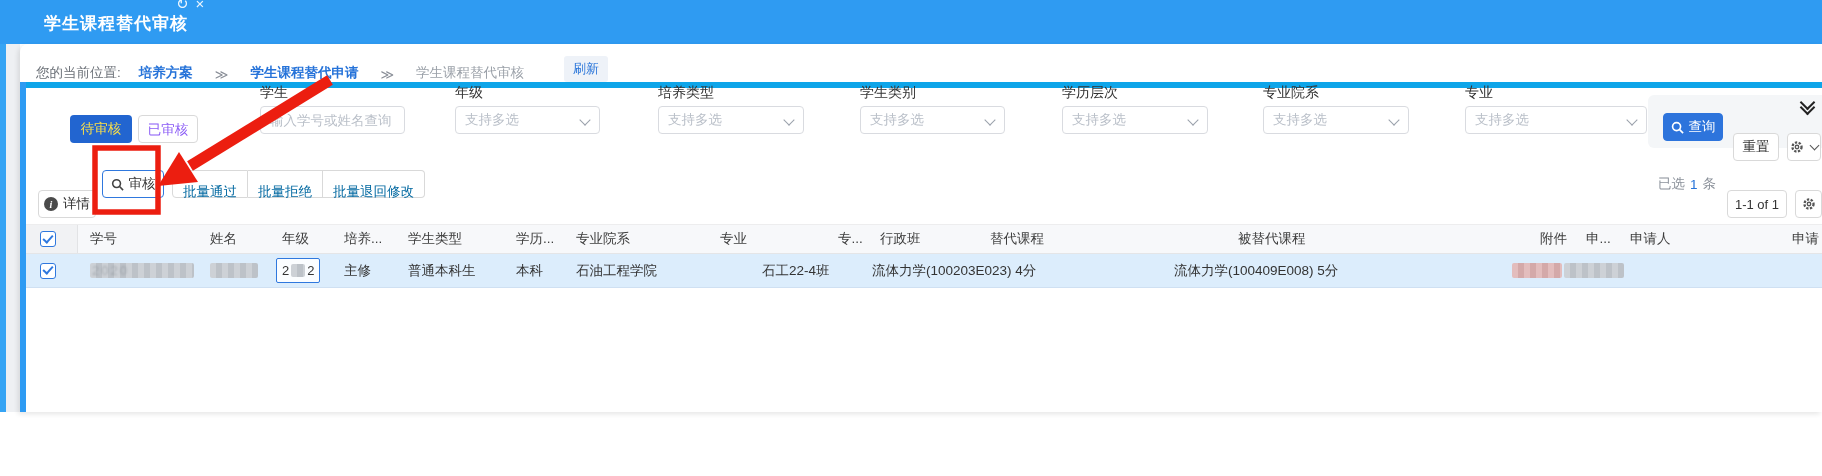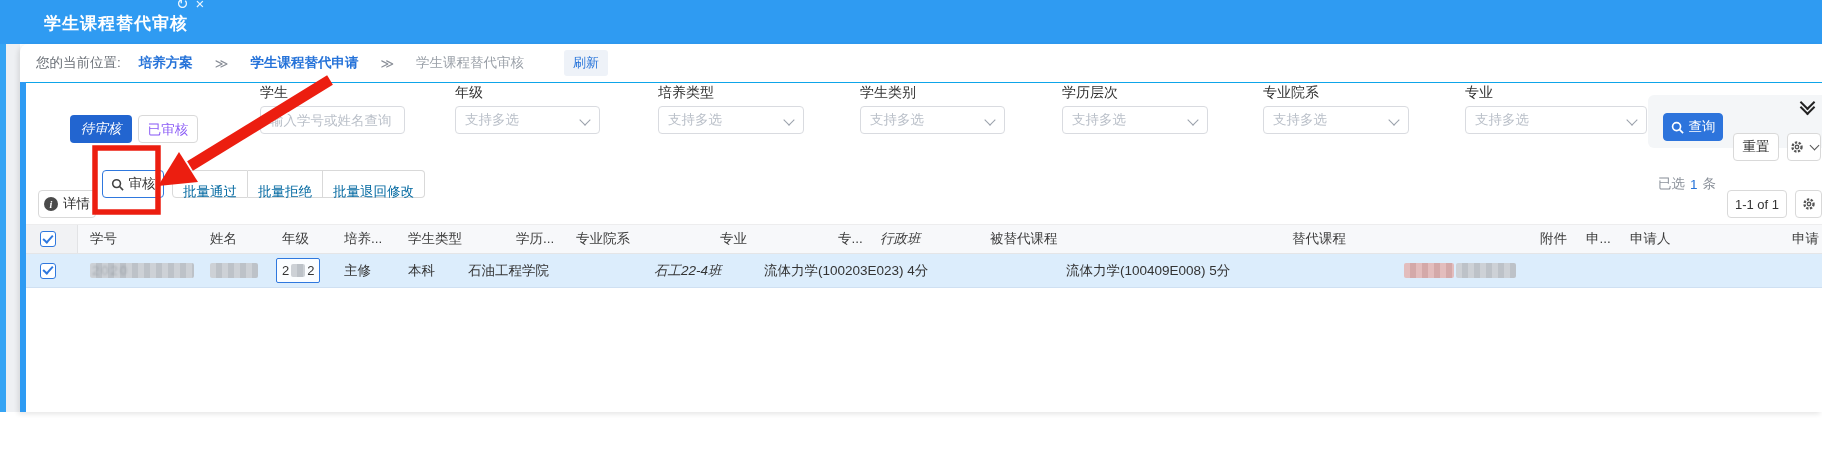--- a/index.html
+++ b/index.html
@@ -8,31 +8,31 @@
   
   .topbar{position:absolute;left:0;top:0;width:1822px;height:44px;background:#2f9bf2;}
   .win-title{position:absolute;left:44px;top:12px;font-size:17px;font-weight:bold;color:#fff;letter-spacing:1px;}
   .win-icons{position:absolute;left:176px;top:-5px;color:rgba(255,255,255,.9);font-size:15px;display:flex;gap:7px;}
   
   .edge-strip{position:absolute;left:0;top:44px;width:6px;height:368px;background:#36a4f4;}
   .edge-gap{position:absolute;left:6px;top:44px;width:14px;height:368px;background:#eef0f3;}
   
   .panel{position:absolute;left:20px;top:44px;right:0;height:368px;background:#fff;
          border-radius:8px 0 0 0;box-shadow:-2px 2px 5px rgba(0,0,0,.10);}
-  .breadcrumb{height:38px;border-bottom:1px solid #0ea5e9;display:flex;align-items:center;padding-left:16px;font-size:13.5px;}
+  .breadcrumb{height:38px;border-bottom:6px solid #0ea5e9;display:flex;align-items:flex-end;padding-left:16px;font-size:13.5px;}
   .bc-prefix{color:#6b7077;}
   .bc-link{color:#2673d9;font-weight:bold;cursor:pointer;}
   .bc-sep{color:#8a8f98;margin:0 22px;font-size:13px;}
   .bc-current{color:#9aa0a8;}
   .bc-refresh{margin-left:40px;background:#eef2f8;color:#2673d9;border-radius:3px;padding:4px 9px;font-size:13px;cursor:pointer;}
   .content{position:absolute;left:6px;top:38px;right:0;bottom:0;}
   .blue-edge{position:absolute;left:-6px;top:0;width:6px;height:330px;background:#2e9bf3;}
   
   .tab{position:absolute;top:33px;height:28px;line-height:28px;text-align:center;font-size:13.5px;border-radius:4px;box-sizing:border-box;cursor:pointer;}
-  .tab.active{background:#2265d0;color:#ffffff;font-style:italic;}
+  .tab.active{background:#2265d0;color:#fde047;}
   .tab.inactive{background:#fff;color:#8b5cf6;border:1px solid #d9d9d9;}
   .field{position:absolute;top:2px;margin-left:18px;}
   .field .flabel{font-size:14px;color:#333;height:22px;}
   .fctrl{position:relative;height:28px;border:1px solid #d9dbe0;border-radius:4px;background:#fff;box-sizing:border-box;
          display:flex;align-items:center;padding:0 9px;font-size:13.5px;color:#b9bfc8;overflow:hidden;white-space:nowrap;}
   input.fctrl{outline:none;}
   input.fctrl::placeholder{color:#b9bfc8;}
   .chev{position:absolute;right:10px;top:9px;width:7px;height:7px;border-right:1.6px solid #9aa1ab;border-bottom:1.6px solid #9aa1ab;transform:rotate(45deg);}
   .right-panel{position:absolute;left:1622px;top:13px;width:174px;height:53px;background:#f4f6f8;border-radius:6px 0 0 6px;}
   .dbl-chev{position:absolute;left:1774px;top:15px;width:14px;cursor:pointer;}
@@ -52,21 +52,21 @@
   .sel-info b{color:#2673d9;font-weight:normal;margin:0 5px;}
   .gear-chev{width:6px;height:6px;border-right:1.5px solid #555;border-bottom:1.5px solid #555;transform:rotate(45deg);margin-left:2px;margin-top:-3px;}
   
   .thead{position:absolute;left:0;top:142px;width:1796px;height:30px;background:#f7f8fa;border-top:1px solid #ededee;border-bottom:1px solid #e4e5e7;display:flex;box-sizing:border-box;}
   .th{font-size:13.5px;color:#3d3d3d;display:flex;align-items:center;padding-left:12px;box-sizing:border-box;overflow:hidden;white-space:nowrap;flex-shrink:0;}
   .trow{position:absolute;left:0;top:172px;width:1796px;height:34px;background:#dcedfc;border-bottom:1px solid #cfe0f2;display:flex;box-sizing:border-box;}
   .td{font-size:13.5px;color:#333;display:flex;align-items:center;padding-left:12px;box-sizing:border-box;overflow:hidden;white-space:nowrap;flex-shrink:0;}
   .c0{width:52px;padding-left:14px;}
   .thead .c0{background:#f1f2f4;border-right:1px solid #e2e3e5;}
   .c1{width:120px;}.c2{width:72px;}.c3{width:62px;}.c4{width:64px;}.c5{width:108px;}.c6{width:60px;}
-  .c7{width:144px;}.c8{width:118px;}.c9{width:42px;}.c10{width:110px;font-style:italic;}.c11{width:302px;}.c12{width:248px;}
+  .c7{width:144px;}.c8{width:118px;}.c9{width:42px;}.c10{width:110px;}.c11{width:302px;}.c12{width:248px;}
   .c13{width:46px;}.c14{width:44px;}.c15{width:162px;}.c16{flex:1;width:auto;}
   .cb{width:16px;height:16px;border:1.5px solid #2f78de;border-radius:3px;background:#fff;position:relative;box-sizing:border-box;cursor:pointer;}
   .cb:after{content:"";position:absolute;left:4px;top:0.5px;width:4px;height:8px;border-right:2px solid #2f78de;border-bottom:2px solid #2f78de;transform:rotate(42deg);}
   .censor{display:inline-block;height:15px;border-radius:2px;vertical-align:middle;
           background:repeating-linear-gradient(90deg,#cdd1d6 0 6px,#bdc2c8 6px 12px);}
   .censor.pink{background:repeating-linear-gradient(90deg,#e3bdbd 0 6px,#d4a9a9 6px 12px);}
   .id-wrap{position:relative;display:inline-block;}
   .id-ghost{position:absolute;left:2px;top:0;font-size:13px;color:#7d838a;opacity:.5;filter:blur(1.2px);letter-spacing:2px;}
   .grade-box{display:flex;align-items:center;gap:2px;border:1.5px solid #2f78de;border-radius:2px;background:#fbfdff;height:25px;padding:0 5px;margin-left:-6px;box-sizing:border-box;font-size:13px;}
   
@@ -210,22 +210,22 @@
     <div class="th c1">学号</div>
         <div class="th c2">姓名</div>
         <div class="th c3">年级</div>
         <div class="th c4">培养...</div>
         <div class="th c5">学生类型</div>
         <div class="th c6">学历...</div>
         <div class="th c7">专业院系</div>
         <div class="th c8">专业</div>
         <div class="th c9">专...</div>
         <div class="th c10">行政班</div>
+        <div class="th c12">替代课程</div>
         <div class="th c11">被替代课程</div>
-        <div class="th c12">替代课程</div>
         <div class="th c13">附件</div>
         <div class="th c14">申...</div>
         <div class="th c15">申请人</div>
         <div class="th c16">申请</div>
       </div>
 
     <div class="trow">
       <div class="td c0">
           <div class="cb"></div>
         </div>
@@ -239,20 +239,21 @@
           <span class="censor" style="width:48px;"></span>
         </div>
       <div class="td c3">
         <span class="grade-box">
           <span>2</span>
           <span class="censor" style="width:14px;height:13px;"></span>
           <span>2</span>
         </span>
       </div>
       <div class="td c4">主修</div>
+      <div class="td c5">普通本科生</div>
       <div class="td c6">本科</div>
       <div class="td c7">石油工程学院</div>
       <div class="td c9"></div>
       <div class="td c10">石工22-4班</div>
       <div class="td c11">流体力学(100203E023) 4分</div>
       <div class="td c12">流体力学(100409E008) 5分</div>
       <div class="td c13"></div>
       <div class="td c14"></div>
       <div class="td c15">
         <span class="censor pink" style="width:50px;"></span>

